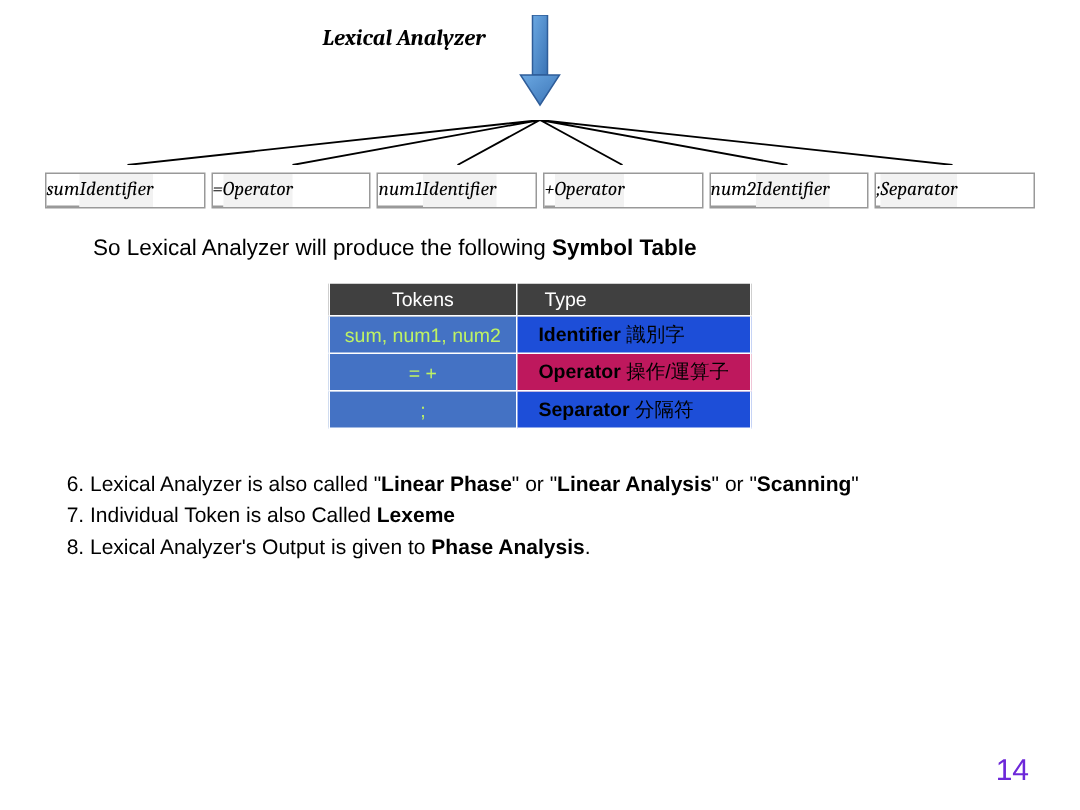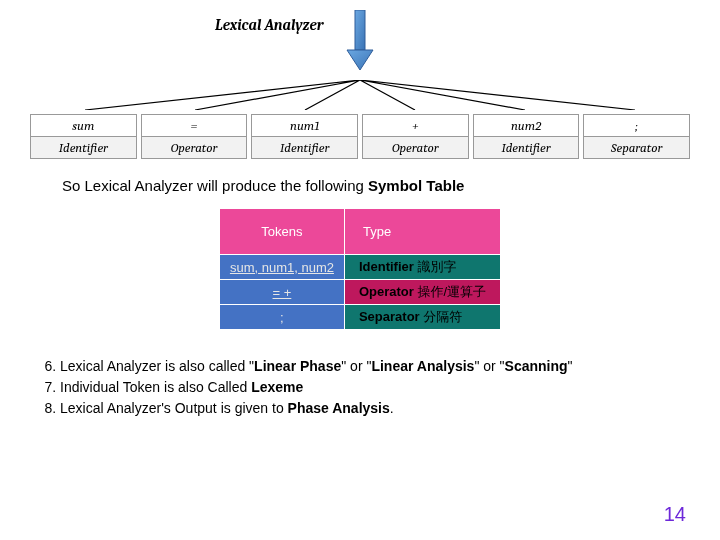--- a/index.html
+++ b/index.html
@@ -60,21 +60,21 @@
   }
   .token-grid {
     display: flex;
     width: 100%;
     gap: 4px;
     margin-bottom: 18px;
   }
   .token-col {
     flex: 1;
     display: flex;
-    flex-direction: column;
+    flex-direction: row;
     border: 1px solid #999;
     background: #fff;
   }
   .token-cell {
     text-align: center;
     font-size: 13px;
     padding: 3px 0;
     font-family: "Cambria", serif;
   }
   .token-top { border-bottom: 1px solid #999; font-style: italic; }
@@ -82,37 +82,36 @@
   .intro {
     font-size: 15px;
     margin: 8px 0 14px 32px;
   }
   .symbol-table {
     margin: 0 auto;
     border-collapse: collapse;
     font-size: 13px;
   }
   .symbol-table th {
-    background: #ec4899;
+    background: #404040;
     color: #fff;
     font-weight: normal;
-    padding: 15px 18px;
+    padding: 3px 18px;
     text-align: center;
     border: 1px solid #fff;
   }
   .symbol-table td.left {
     background: #4472c4;
-    color: #e5e5e5;
+    color: #bef264;
     text-align: center;
     padding: 3px 10px;
     border: 1px solid #fff;
-    text-decoration: underline;
   }
   .symbol-table td.right {
-    background: #0f766e;
+    background: #1d4ed8;
     padding: 3px 14px;
     border: 1px solid #fff;
   }
   .symbol-table tr:nth-child(3) td.right { background: #be185d; }
   ol.notes {
     margin: 26px 0 0 10px;
     padding-left: 20px;
     font-size: 14px;
     line-height: 1.5;
   }

